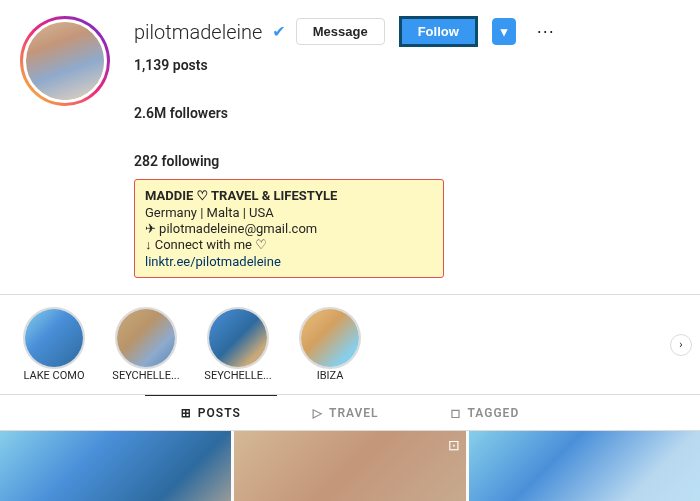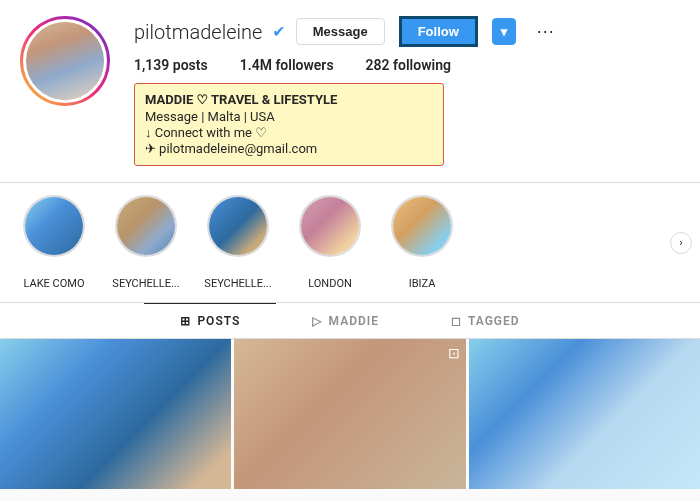--- a/index.html
+++ b/index.html
@@ -123,20 +123,21 @@
       cursor: pointer;
       font-size: 18px;
       color: #262626;
       padding: 4px 6px;
     }
 
     .stats-row {
       display: flex;
       gap: 32px;
       margin-bottom: 10px;
+      flex-direction: column;
     }
 
     .stat-item {
       font-size: 14px;
       color: #262626;
     }
 
     .stat-item span {
       font-weight: 600;
     }
@@ -175,21 +176,21 @@
       gap: 4px;
       align-items: center;
       border-bottom: 1px solid #dbdbdb;
       position: relative;
     }
 
     .story-item {
       display: flex;
       flex-direction: column;
       align-items: center;
-      gap: 20px;
+      gap: 0;
       width: 88px;
     }
 
     .story-circle {
       width: 62px;
       height: 62px;
       border-radius: 50%;
       overflow: hidden;
       border: 2px solid #dbdbdb;
     }
@@ -309,34 +310,35 @@
             <button class="btn-more">···</button>
           </div>
         </div>
 
         <div class="stats-row">
           <div class="stat-item">
             <span>1,139</span>
             <span>posts</span>
           </div>
           <div class="stat-item">
-            <span>1.4M</span>
+            <span>2.6M</span>
             <span>followers</span>
           </div>
           <div class="stat-item">
             <span>282</span>
             <span>following</span>
           </div>
         </div>
 
         <div class="bio-box">
           <div class="bio-name">MADDIE ♡ TRAVEL &amp; LIFESTYLE</div>
-          <div class="bio-line">Message | Malta | USA</div>
+          <div class="bio-line">Germany | Malta | USA</div>
+          <div class="bio-line">✈ pilotmadeleine@gmail.com</div>
           <div class="bio-line">↓ Connect with me ♡</div>
-          <div class="bio-line">✈ pilotmadeleine@gmail.com</div>
+          <a class="bio-link">linktr.ee/pilotmadeleine</a>
         </div>
       </div>
     </div>
   </div>
 
   <div class="stories-section">
     <div class="story-item story-0">
       <div class="story-circle">
         <div class="story-thumb"></div>
       </div>
@@ -347,43 +349,37 @@
         <div class="story-thumb"></div>
       </div>
       <span class="story-label">SEYCHELLE...</span>
     </div>
     <div class="story-item story-3">
       <div class="story-circle">
         <div class="story-thumb"></div>
       </div>
       <span class="story-label">SEYCHELLE...</span>
     </div>
-    <div class="story-item story-4">
-      <div class="story-circle">
-        <div class="story-thumb"></div>
-      </div>
-      <span class="story-label">LONDON</span>
-    </div>
     <div class="story-item story-5">
       <div class="story-circle">
         <div class="story-thumb"></div>
       </div>
       <span class="story-label">IBIZA</span>
     </div>
     <div class="story-nav">›</div>
   </div>
 
   <div class="tabs-row">
     <div class="tab-item active">
       <span>⊞</span>
       <span>POSTS</span>
     </div>
     <div class="tab-item">
       <span>▷</span>
-      <span>MADDIE</span>
+      <span>TRAVEL</span>
     </div>
     <div class="tab-item">
       <span>◻</span>
       <span>TAGGED</span>
     </div>
   </div>
 
   <div class="posts-grid">
     <div class="post-item post-0">
     </div>

